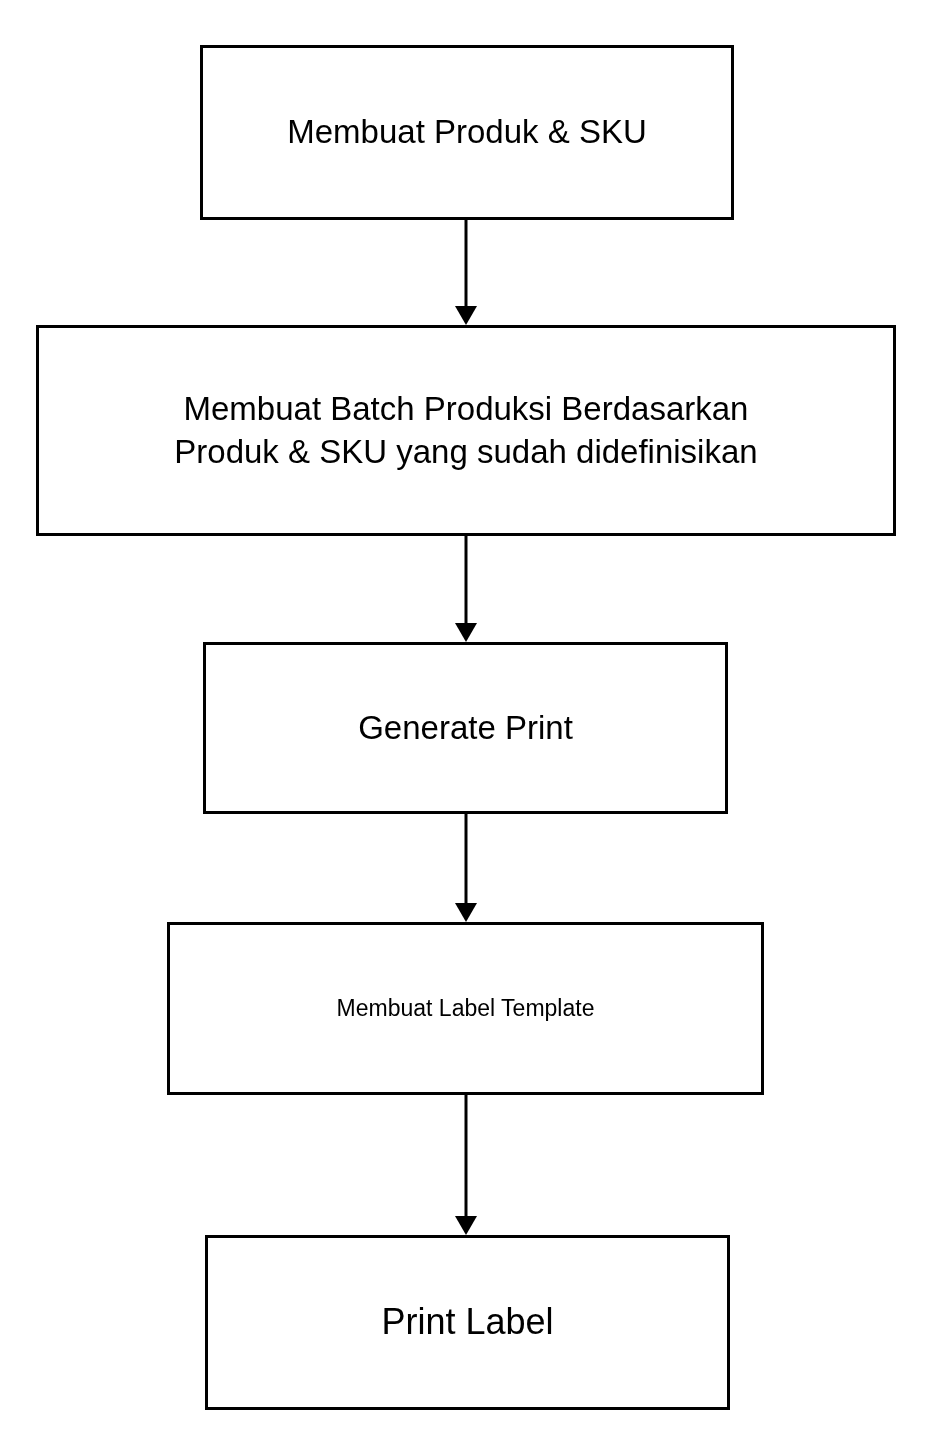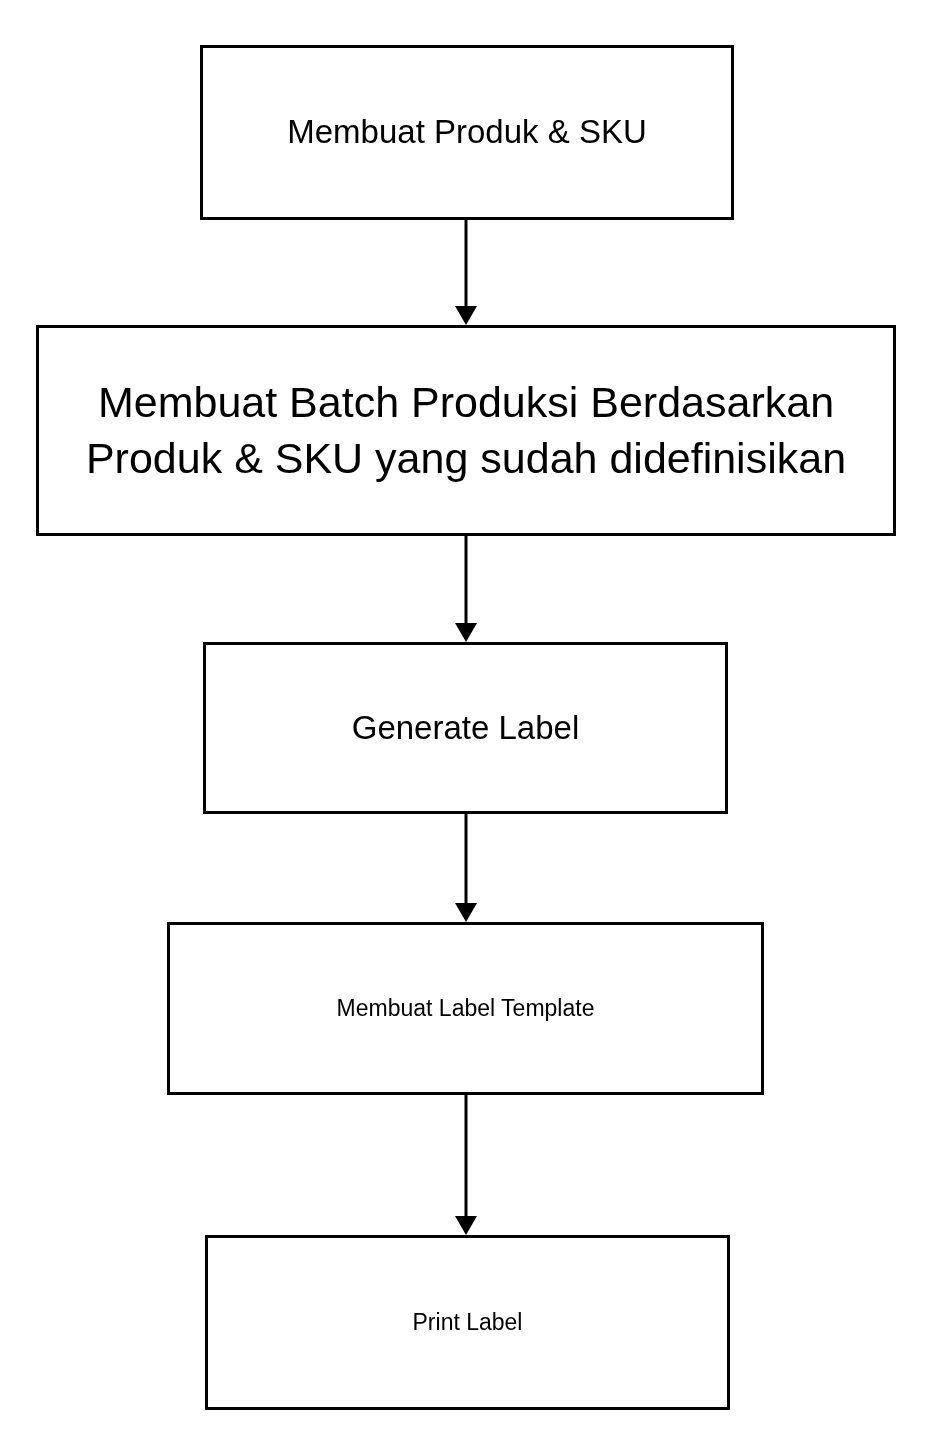--- a/index.html
+++ b/index.html
@@ -52,51 +52,51 @@
     <span>Membuat Produk &amp; SKU</span>
   </div>
 
   <div class="connector" id="edge-1-2" style="left: 449px; top: 220px; width: 34px; height: 105px;">
       <svg width="34" height="105" viewBox="0 0 34 105">
         <line x1="17" y1="0" x2="17" y2="89" stroke="#000000" stroke-width="3"></line>
         <polygon points="6,86 28,86 17,105" fill="#000000"></polygon>
       </svg>
     </div>
 
-  <div class="node" id="node-2" style="left: 36px; top: 325px; width: 860px; height: 211px; font-size: 43px; border-color: rgb(0, 0, 0); background: rgb(255, 255, 255);">
+  <div class="node" id="node-2" style="left: 36px; top: 325px; width: 860px; height: 211px; font-size: 33px; border-color: rgb(0, 0, 0); background: rgb(255, 255, 255);">
     <span>Membuat Batch Produksi Berdasarkan
 Produk &amp; SKU yang sudah didefinisikan</span>
   </div>
 
   <div class="connector" id="edge-2-3" style="left: 449px; top: 536px; width: 34px; height: 106px;">
       <svg width="34" height="106" viewBox="0 0 34 106">
         <line x1="17" y1="0" x2="17" y2="90" stroke="#000000" stroke-width="3"></line>
         <polygon points="6,87 28,87 17,106" fill="#000000"></polygon>
       </svg>
     </div>
 
   <div class="node" id="node-3" style="left: 203px; top: 642px; width: 525px; height: 172px; font-size: 33px; border-color: rgb(0, 0, 0); background: rgb(255, 255, 255);">
-    <span>Generate Label</span>
+    <span>Generate Print</span>
   </div>
 
   <div class="connector" id="edge-3-4" style="left: 449px; top: 814px; width: 34px; height: 108px;">
       <svg width="34" height="108" viewBox="0 0 34 108">
         <line x1="17" y1="0" x2="17" y2="92" stroke="#000000" stroke-width="3"></line>
         <polygon points="6,89 28,89 17,108" fill="#000000"></polygon>
       </svg>
     </div>
 
   <div class="node" id="node-4" style="left: 167px; top: 922px; width: 597px; height: 173px; font-size: 23px; border-color: rgb(0, 0, 0); background: rgb(255, 255, 255);">
     <span>Membuat Label Template</span>
   </div>
 
   <div class="connector" id="edge-4-5" style="left: 449px; top: 1095px; width: 34px; height: 140px;">
       <svg width="34" height="140" viewBox="0 0 34 140">
         <line x1="17" y1="0" x2="17" y2="124" stroke="#000000" stroke-width="3"></line>
         <polygon points="6,121 28,121 17,140" fill="#000000"></polygon>
       </svg>
     </div>
 
-  <div class="node" id="node-5" style="left: 205px; top: 1235px; width: 525px; height: 175px; font-size: 23px; border-color: rgb(0, 0, 0); background: rgb(255, 255, 255);">
+  <div class="node" id="node-5" style="left: 205px; top: 1235px; width: 525px; height: 175px; font-size: 36px; border-color: rgb(0, 0, 0); background: rgb(255, 255, 255);">
     <span>Print Label</span>
   </div>
 
 </div>
 
 </body></html>

